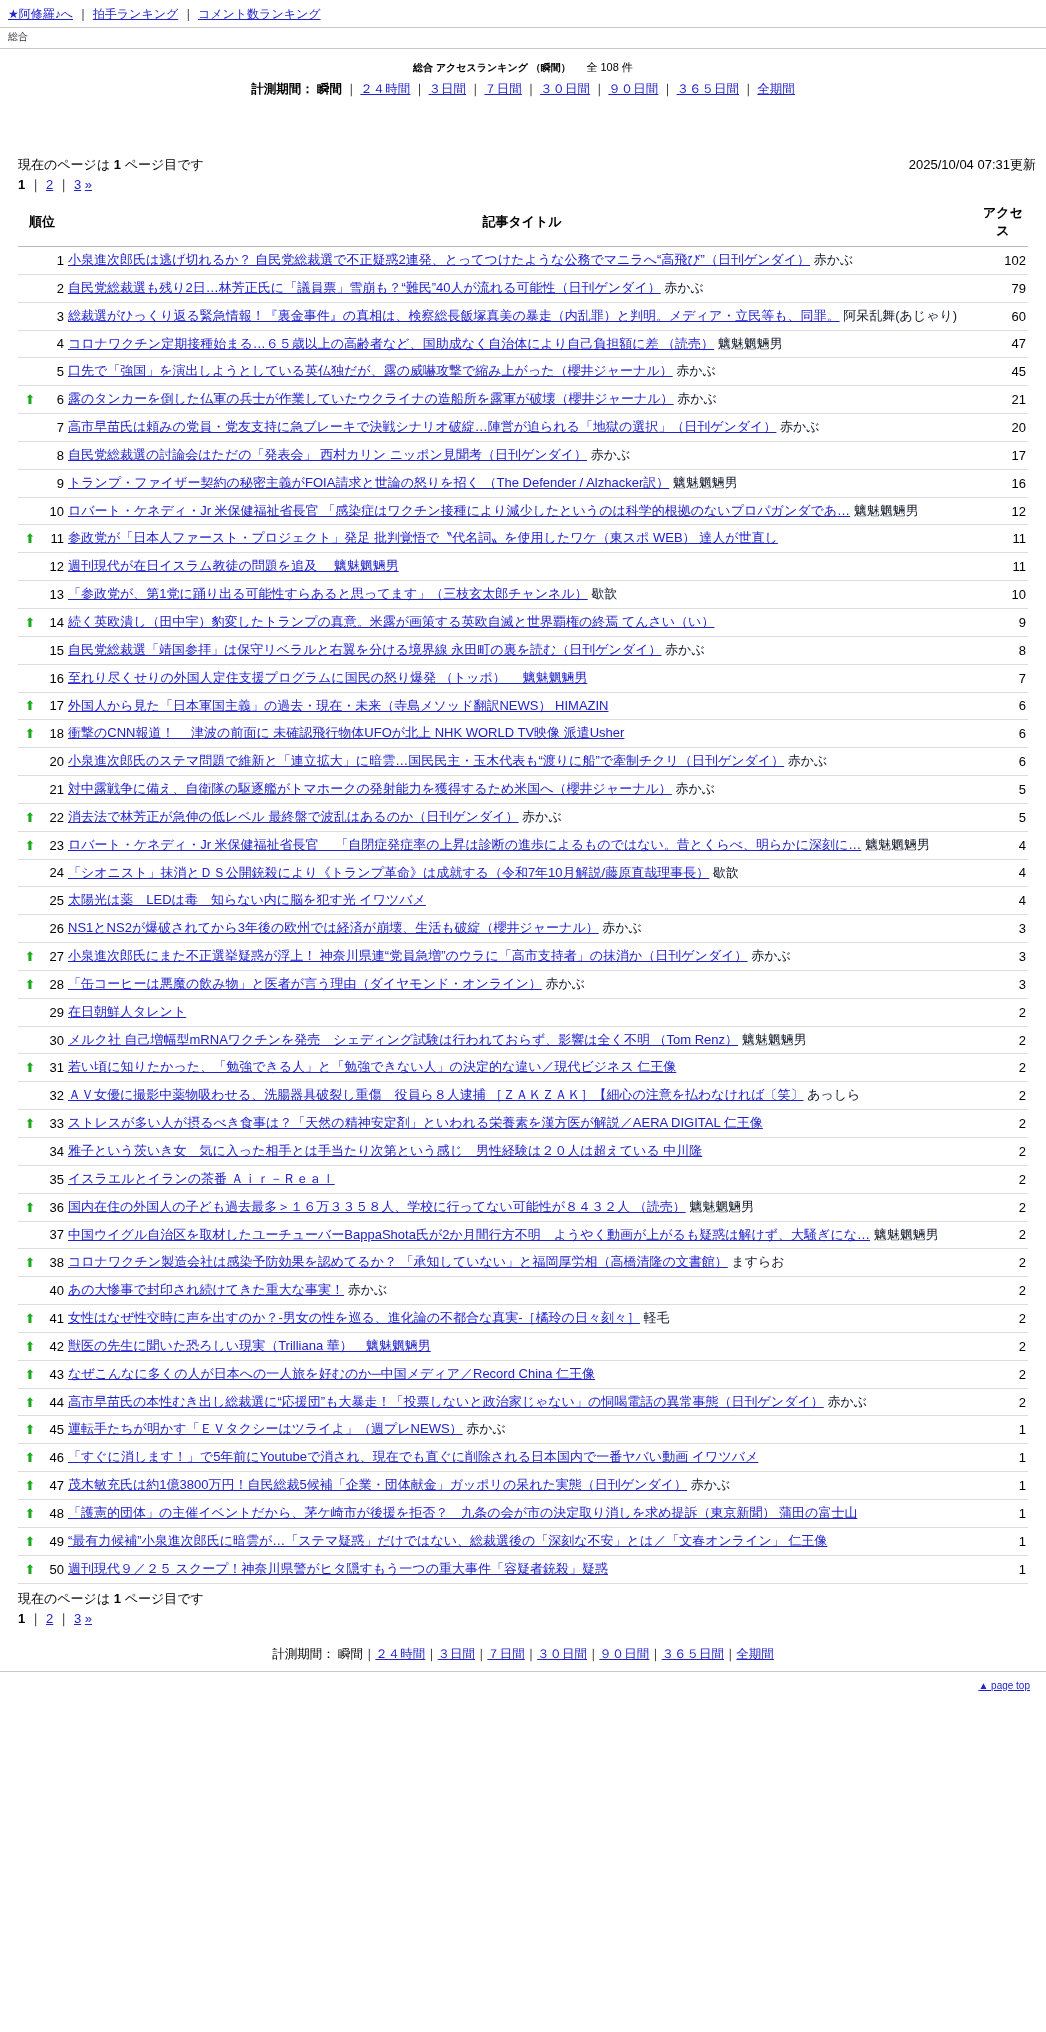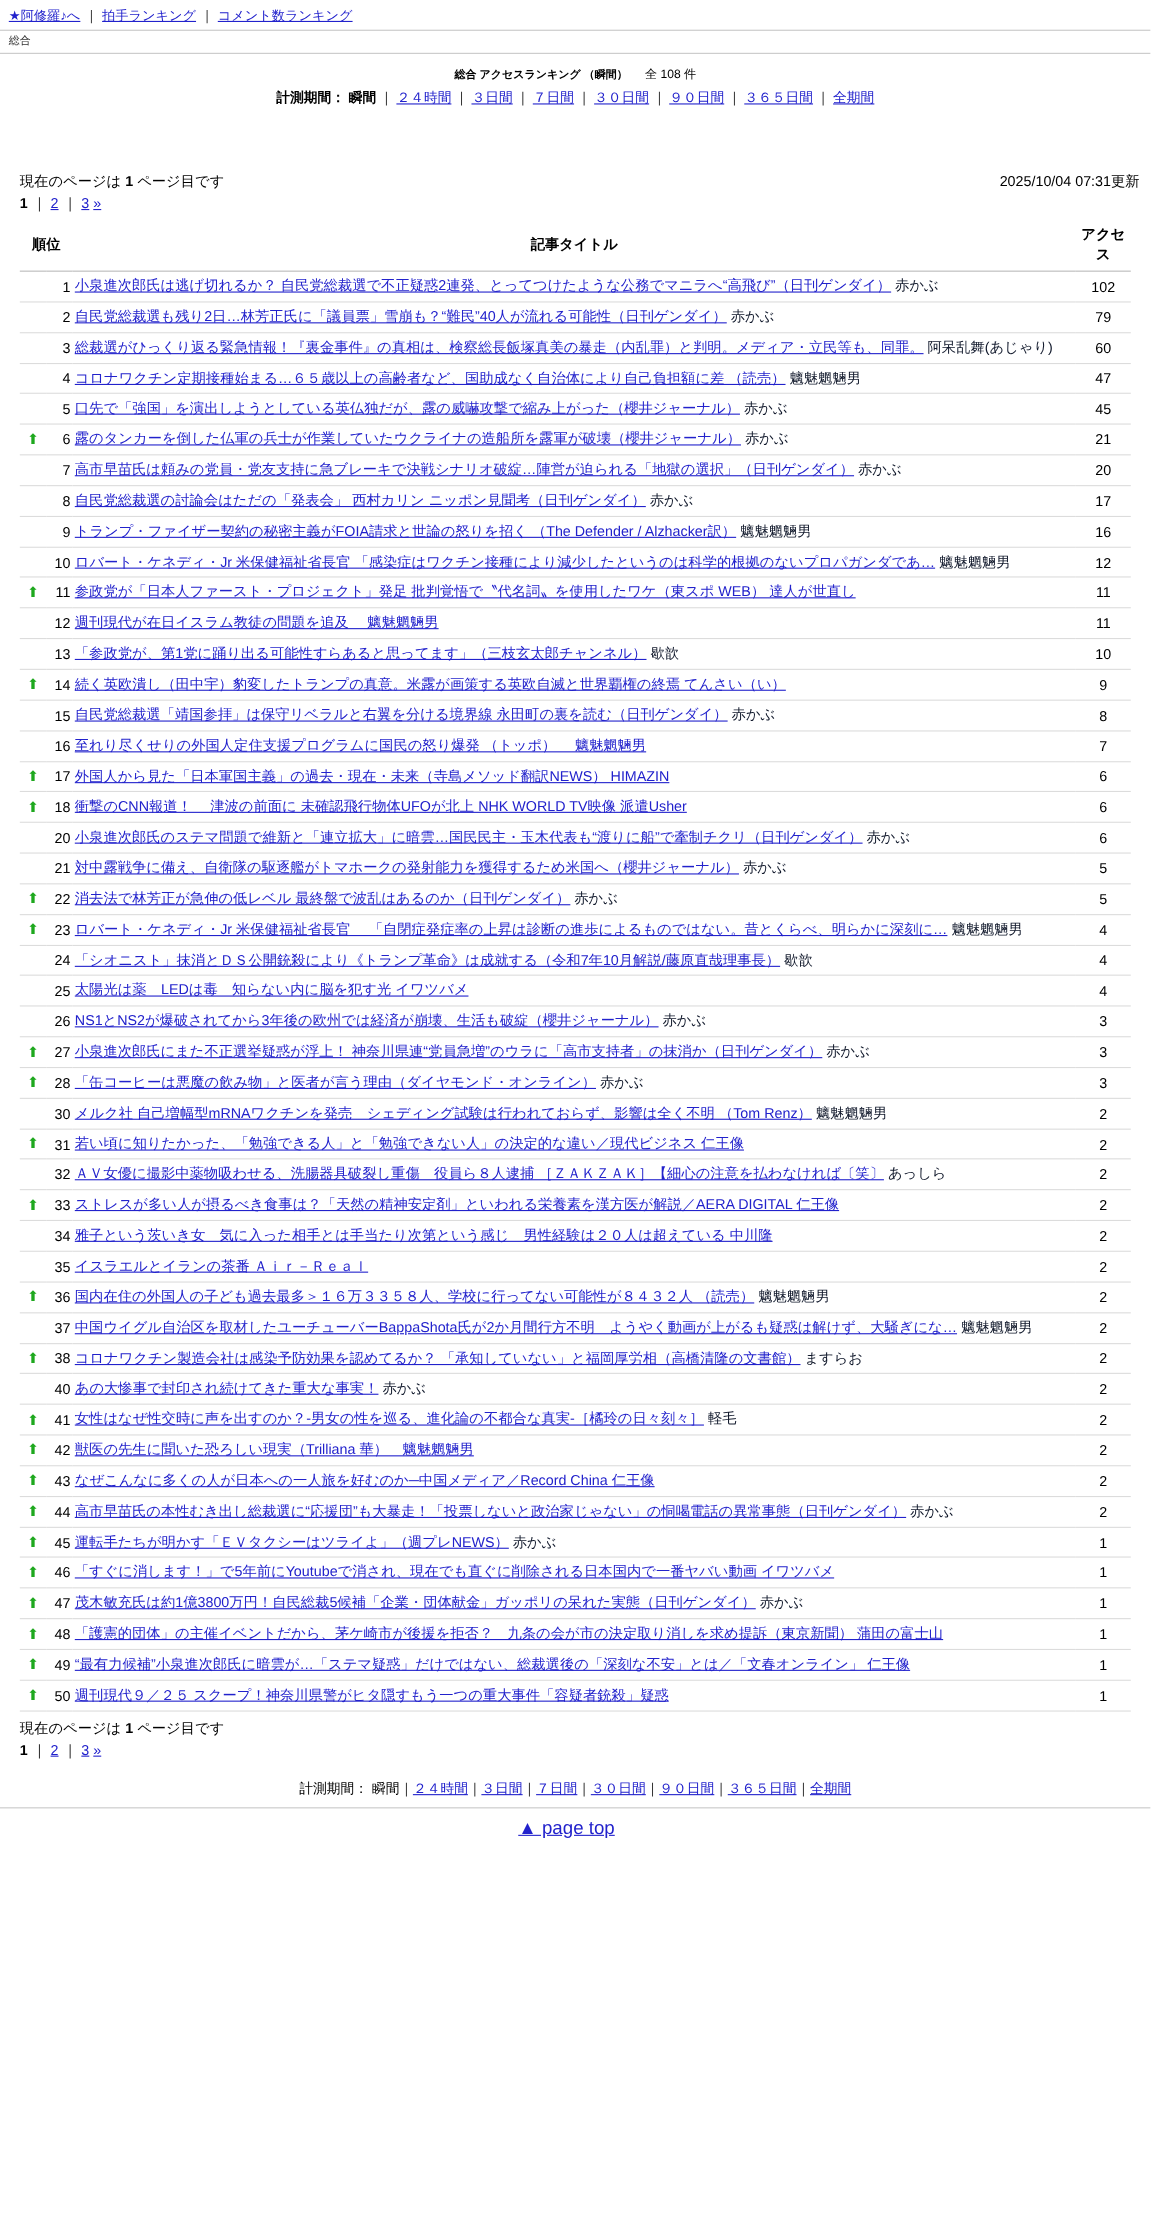--- a/index.html
+++ b/index.html
@@ -93,40 +93,40 @@
     color:#1ea81e;
     font-size:12px;
     padding:0 1px;
   }
   td.art{
     padding-left:4px;
     padding-right:6px;
     line-height:1.45;
   }
   td.acc{
-    text-align:center;
+    text-align:right;
     padding-right:8px;
     width:44px;
     white-space:nowrap;
   }
   td.art a{color:#2222cc;}
   td.art .suffix{color:#0f172a;}
   .footer-pageinfo{
     padding:6px 0 0 18px;
     font-size:13px;
   }
   .footer-period{
     text-align:center;
     font-size:12.5px;
     padding:12px 0 8px 0;
   }
   .pagetop{
-    text-align:center;
+    text-align:right;
     padding:8px 16px 10px 0;
-    font-size:17px;
+    font-size:10px;
   }
   .pagetop a{color:#2222cc;}
 </style>
 </head>
 <body>
 
 <div class="topbar">
   <a href="#">★阿修羅♪へ</a><span class="sep">｜</span><a href="#">拍手ランキング</a><span class="sep">｜</span><a href="#">コメント数ランキング</a>
 </div>
 <div class="hr"></div>
@@ -324,20 +324,26 @@
         <td class="acc">3</td>
       </tr>
       <tr>
         <td class="arrow">⬆</td>
         <td class="rank-no">28</td>
         <td class="art"><a href="#">「缶コーヒーは悪魔の飲み物」と医者が言う理由（ダイヤモンド・オンライン）</a><span class="suffix"> 赤かぶ</span></td>
         <td class="acc">3</td>
       </tr>
       <tr>
         <td class="arrow"></td>
+        <td class="rank-no">29</td>
+        <td class="art"><a href="#">在日朝鮮人タレント</a></td>
+        <td class="acc">2</td>
+      </tr>
+      <tr>
+        <td class="arrow"></td>
         <td class="rank-no">30</td>
         <td class="art"><a href="#">メルク社 自己増幅型mRNAワクチンを発売　シェディング試験は行われておらず、影響は全く不明 （Tom Renz）</a><span class="suffix"> 魑魅魍魎男</span></td>
         <td class="acc">2</td>
       </tr>
       <tr>
         <td class="arrow">⬆</td>
         <td class="rank-no">31</td>
         <td class="art"><a href="#">若い頃に知りたかった、「勉強できる人」と「勉強できない人」の決定的な違い／現代ビジネス 仁王像</a></td>
         <td class="acc">2</td>
       </tr>

